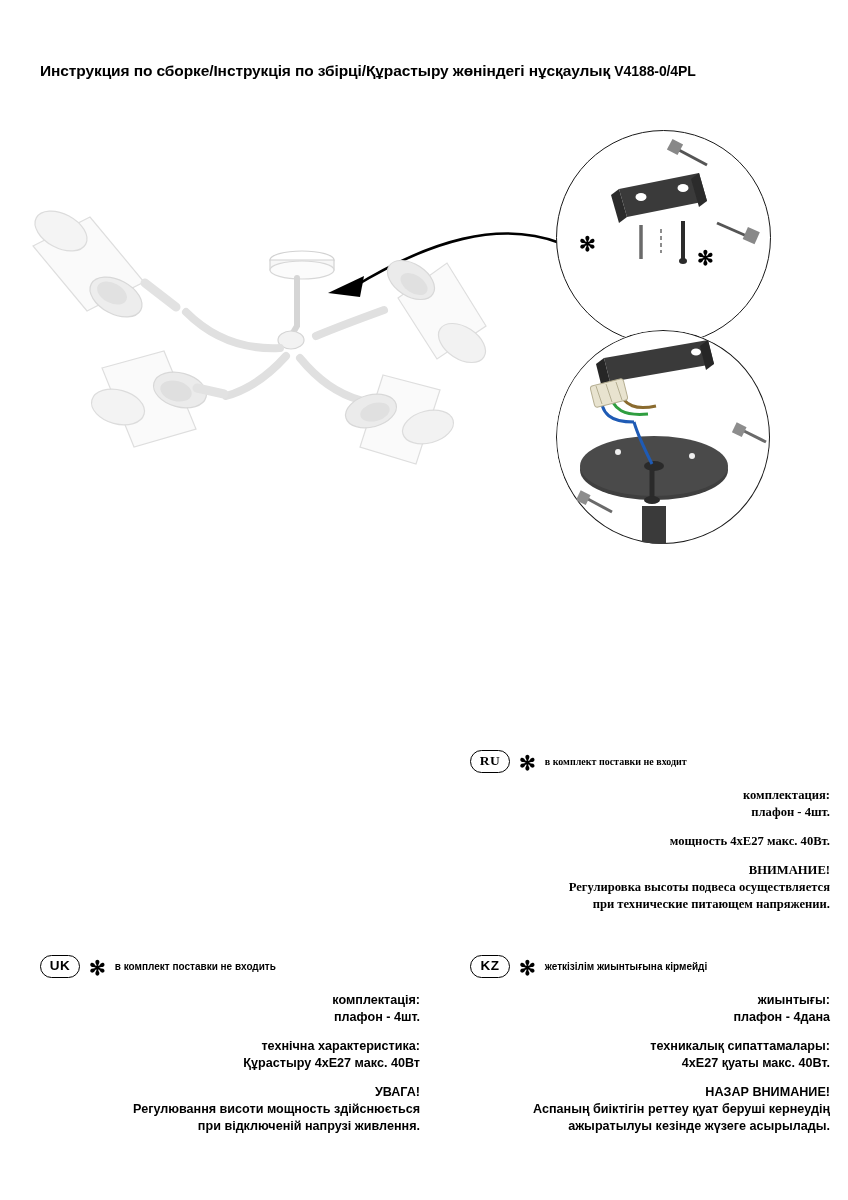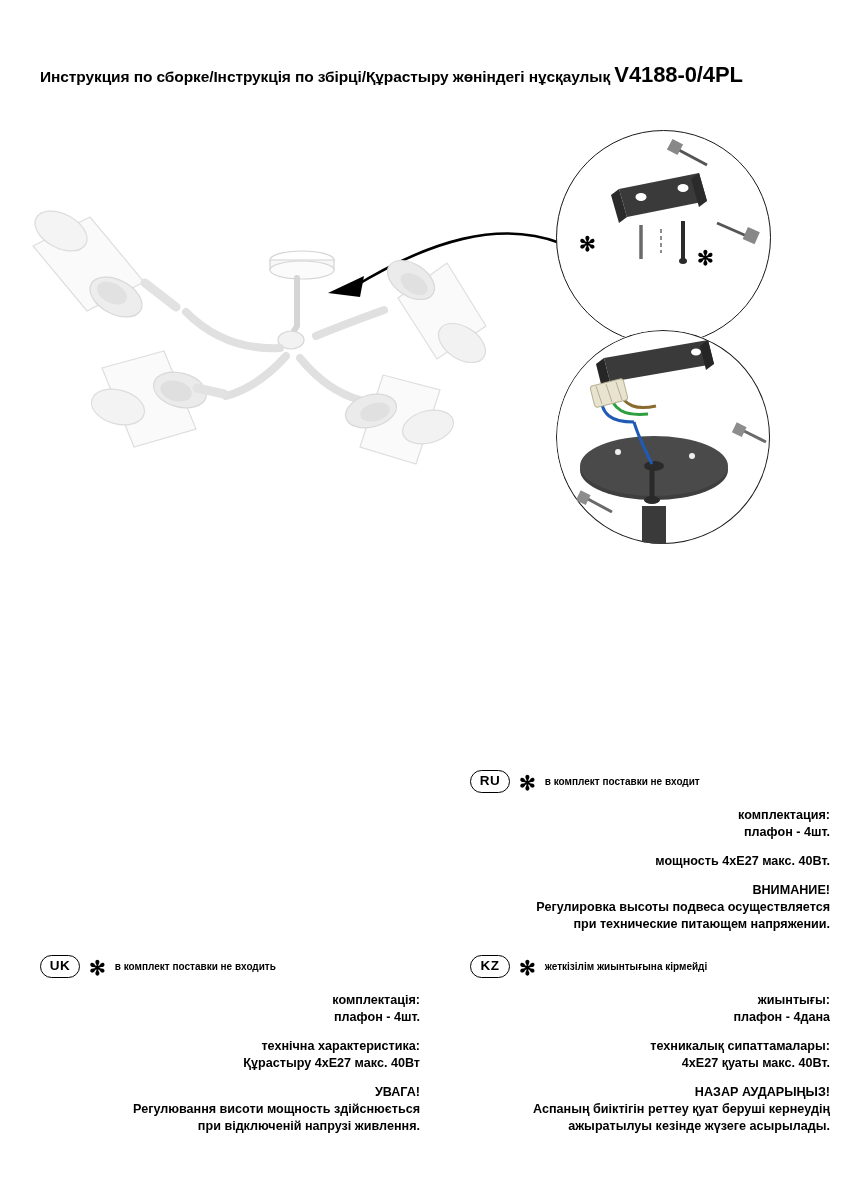--- a/index.html
+++ b/index.html
@@ -19,39 +19,39 @@
   .header {
     position: absolute;
     left: 40px;
     top: 62px;
     width: 780px;
     font-size: 15.5px;
     font-weight: bold;
     letter-spacing: -0.1px;
     white-space: nowrap;
   }
-  .header .model { font-size: 22px; font-weight: bold; }
+  .header .model { font-size: 14px; font-weight: bold; }
 
   
   .illustration { position: absolute; left: 0; top: 100px; width: 848px; height: 420px; }
 
   
   .circle {
     position: absolute;
     border-radius: 50%;
     border: 1px solid #1a1a1a;
     overflow: hidden;
     background: #ffffff;
   }
   .circle-top { left: 556px; top: 30px; width: 215px; height: 215px; }
   .circle-bottom { left: 556px; top: 230px; width: 215px; height: 215px; border: none; }
 
   
   .lang-block { position: absolute; font-size: 12.6px; line-height: 1.35; }
-  .lang-ru { left: 470px; top: 770px; width: 360px; }
+  .lang-ru { left: 470px; top: 750px; width: 360px; font-family: Liberation Serif, serif; }
   .lang-uk { left: 40px; top: 955px; width: 380px; }
   .lang-kz { left: 470px; top: 955px; width: 360px; }
 
   .lang-head {
     display: flex;
     align-items: center;
     gap: 9px;
     margin-bottom: 14px;
   }
   .lang-badge {
@@ -283,19 +283,19 @@
     </div>
     <div class="para">
       <div>жиынтығы:</div>
       <div>плафон - 4дана</div>
     </div>
     <div class="para">
       <div>техникалық сипаттамалары:</div>
       <div>4хЕ27 қуаты макс. 40Вт.</div>
     </div>
     <div class="para wrap">
-      <div>НАЗАР АУДАРЫҢЫЗ!</div>
+      <div>НАЗАР ВНИМАНИЕ!</div>
       <div>Аспаның биіктігін реттеу қуат беруші кернеудің</div>
       <div>ажыратылуы кезінде жүзеге асырылады.</div>
     </div>
   </div>
 
 </div>
 
 </body></html>

